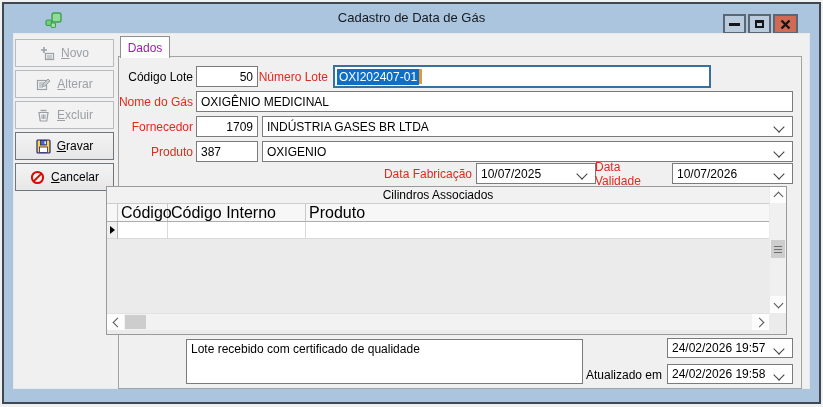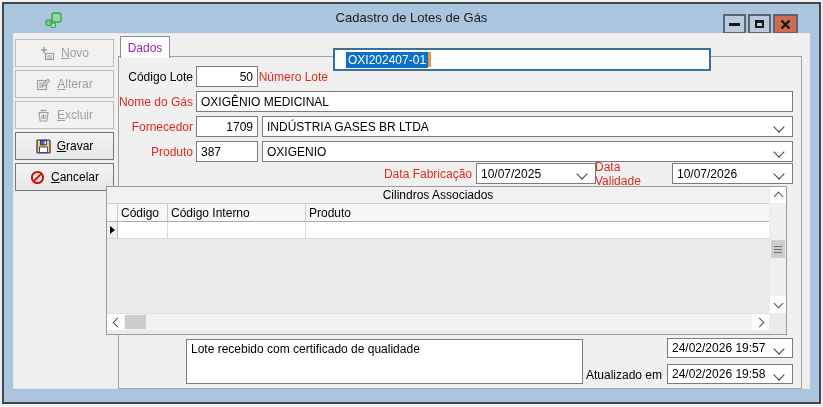--- a/index.html
+++ b/index.html
@@ -28,39 +28,39 @@
   .panel{position:absolute;left:118px;top:56px;width:684px;height:333px;box-sizing:border-box;background:#f0f0f0;border:1px solid #a3a3a3;z-index:1;}
   
   .lbl{position:absolute;height:21px;display:flex;align-items:center;justify-content:flex-end;font-size:12px;color:#000;z-index:4;}
   .lbl.red{color:#e02a1e;}
   .field{position:absolute;box-sizing:border-box;background:#fff;border:1px solid #7b7b7b;height:21px;display:flex;align-items:center;padding:0 4px;font-size:12px;color:#000;z-index:4;}
   .field.rnum{justify-content:flex-end;}
   .combo .chev{position:absolute;right:9px;top:6px;width:7px;height:7px;border-right:1.6px solid #3f3f3f;border-bottom:1.6px solid #3f3f3f;transform:rotate(45deg);}
   #lbl-codigo-lote{left:100px;top:66px;width:93px;}
   #fld-codigo-lote{left:196px;top:66px;width:62px;}
   #lbl-numero-lote{left:238px;top:66px;width:90px;}
-  #fld-numero-lote{left:333px;top:48px;width:378px;height:23px;border:2px solid #39719e;padding:0 11px;}
+  #fld-numero-lote{left:333px;top:65px;width:378px;height:23px;border:2px solid #39719e;padding:0 2px;}
   .sel{background:#0c6fc9;color:#fff;padding:1px 2px;}
   .caret{display:inline-block;width:3px;height:15px;background:#e0993e;margin-left:0;}
   #lbl-nome-gas{left:100px;top:91px;width:93px;}
   #fld-nome-gas{left:196px;top:91px;width:597px;}
   #lbl-fornecedor{left:100px;top:116px;width:93px;}
   #fld-fornecedor-cod{left:196px;top:116px;width:62px;}
   #fld-fornecedor{left:262px;top:116px;width:531px;}
   #lbl-produto{left:100px;top:141px;width:93px;}
   #fld-produto-cod{left:196px;top:141px;width:62px;}
   #fld-produto{left:262px;top:141px;width:531px;}
   #lbl-data-fab{left:368px;top:163px;width:104px;}
   #fld-data-fab{left:476px;top:163px;width:120px;}
   #lbl-data-val{left:595px;top:163px;width:72px;}
   #fld-data-val{left:672px;top:163px;width:121px;}
   
   .grid{position:absolute;left:106px;top:186px;width:681px;height:149px;box-sizing:border-box;border:1px solid #9a9a9a;background:#ebebeb;z-index:4;}
   .grid-band{position:absolute;left:0;top:0;width:662px;height:16px;background:#f1f1f1;border-bottom:1px solid #cdcdcd;display:flex;align-items:center;justify-content:center;font-size:12px;color:#000;}
-  .grid-cols{position:absolute;left:0;top:17px;width:662px;height:17px;display:flex;background:#f7f7f7;border-bottom:1px solid #aeaeae;font-size:12px;}
+  .grid-cols{position:absolute;left:0;top:17px;width:662px;height:17px;display:flex;background:#f7f7f7;border-bottom:1px solid #aeaeae;font-size:16px;}
   .gc{box-sizing:border-box;border-right:1px solid #c9c9c9;display:flex;align-items:center;padding-left:3px;color:#000;}
   .gc.ind{width:11px;padding:0;}
   .gc.c1{width:50px;}.gc.c2{width:138px;}.gc.c3{flex:1;border-right:none;}
   .grid-row{position:absolute;left:0;top:35px;width:662px;height:17px;display:flex;font-size:12px;}
   .cell{box-sizing:border-box;background:#fff;border-right:1px solid #d9d9d9;border-bottom:1px solid #d9d9d9;display:flex;align-items:center;padding-left:3px;}
   .cell.ind{width:11px;background:#f0f0f0;border-right:1px solid #b7b7b7;justify-content:center;padding:0;}
   .cell.c1{width:50px;}.cell.c2{width:138px;}.cell.c3{flex:1;border-right:none;}
   .tri{width:0;height:0;border-left:5px solid #000;border-top:4px solid transparent;border-bottom:4px solid transparent;}
   .vsb{position:absolute;left:663px;top:0;width:16px;height:126px;background:#f0f0f0;}
   .vsb .arrow,.hsb .arrow{position:absolute;background:#fdfdfd;display:flex;align-items:center;justify-content:center;}
@@ -95,21 +95,21 @@
   <div class="frame-blue"></div>
 
   <div class="titlebar"></div>
   <span class="app-icon">
     <svg viewBox="0 0 20 18" width="20" height="18">
       <rect x="8" y="2" width="9" height="9" rx="2" fill="#8fdc9a" stroke="#3da04b" stroke-width="1.4"></rect>
       <rect x="2" y="9" width="5.5" height="5.5" rx="1.5" fill="#6fcf7e" stroke="#3da04b" stroke-width="1.2"></rect>
       <rect x="7" y="12" width="4.5" height="4.5" rx="1.2" fill="#a5e0ae" stroke="#3da04b" stroke-width="1.1"></rect>
     </svg>
   </span>
-  <div class="win-title">Cadastro de Lotes de Gás</div>
+  <div class="win-title">Cadastro de Data de Gás</div>
   <div class="winbtn" id="btn-min">
       <span class="glyph-min"></span>
     </div>
   <div class="winbtn" id="btn-max">
       <span class="glyph-max"></span>
     </div>
   <div class="winbtn" id="btn-close">
     <svg width="11" height="11" viewBox="0 0 11 11">
         <path d="M1.5 1.5 L9.5 9.5 M9.5 1.5 L1.5 9.5" stroke="#14161a" stroke-width="2.4"></path>
       </svg>

